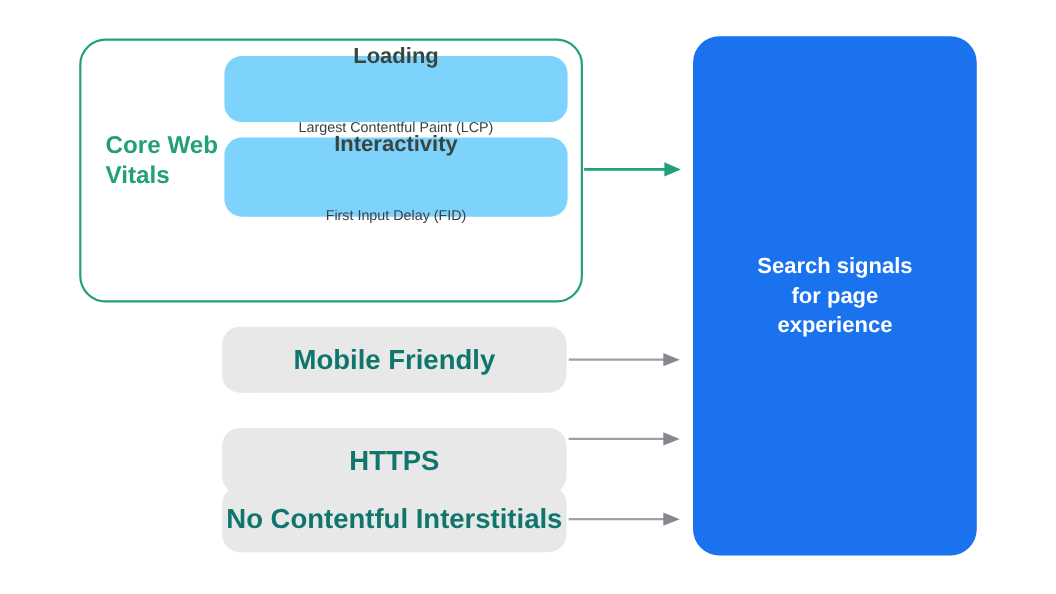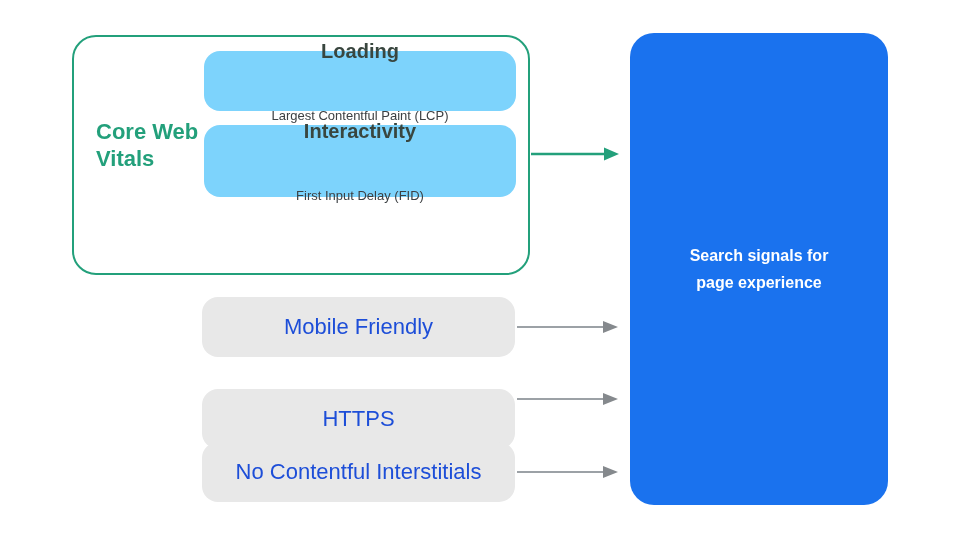--- a/index.html
+++ b/index.html
@@ -22,30 +22,30 @@
   }
   .mint-box .title{color:#39463F;font-size:20px;font-weight:700;line-height:24px;}
   .mint-box .subtitle{color:#3C4043;font-size:13px;font-weight:400;line-height:17px;margin-top:12px;}
   .mint-1{top:51px;height:60px;}
   .mint-2{top:125px;height:72px;}
   .mint-3{top:197px;height:60px;}
   .gray-box{
     position:absolute;left:202px;width:313px;height:60px;border-radius:16px;background:#E8E8E8;
     display:flex;align-items:center;justify-content:center;box-sizing:border-box;
   }
-  .gray-box .label{color:#1d4ed8;font-size:22px;font-weight:400;}
+  .gray-box .label{color:#0f766e;font-size:25px;font-weight:700;}
   .gray-1{top:297px;}
   .gray-2{top:369px;margin-top:20px;}
   .gray-3{top:442px;}
   .blue-box{
     position:absolute;left:630px;top:33px;width:258px;height:472px;border-radius:24px;
     background:#1A72EE;display:flex;align-items:center;justify-content:center;
   }
   .blue-box .label{
-    color:#ffffff;font-size:16px;font-weight:700;line-height:27px;
+    color:#ffffff;font-size:20px;font-weight:700;line-height:27px;
     text-align:center;max-width:165px;
   }
   .arrow-layer{position:absolute;left:0;top:0;width:960px;height:540px;pointer-events:none;}
 </style>
 </head>
 <body>
 
 <div class="canvas">
 
   <div class="cwv-group"></div>

